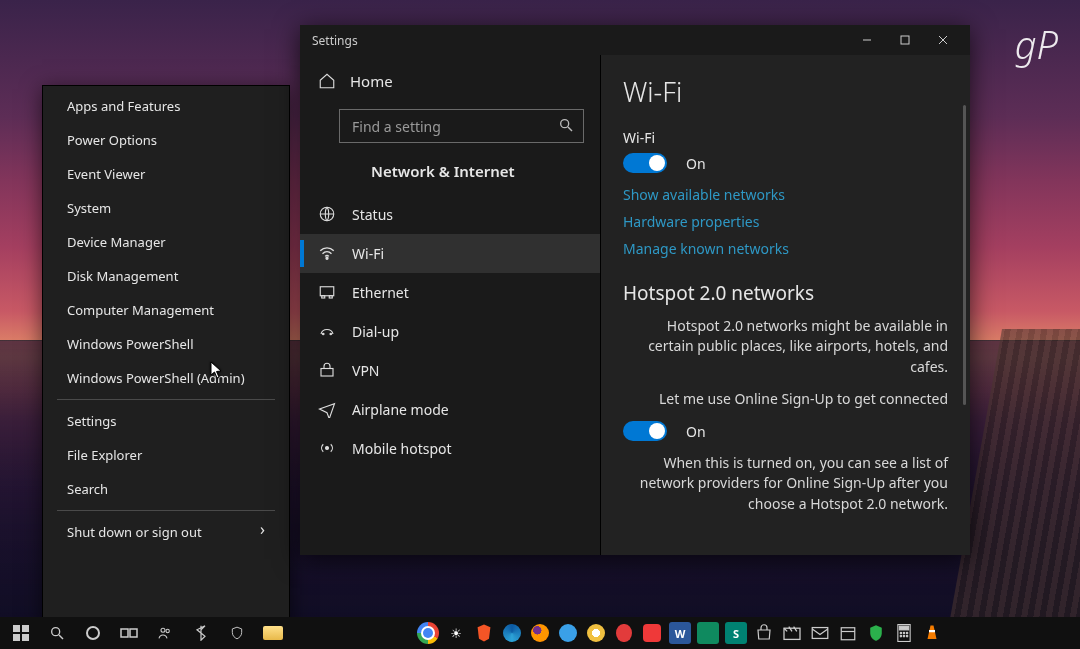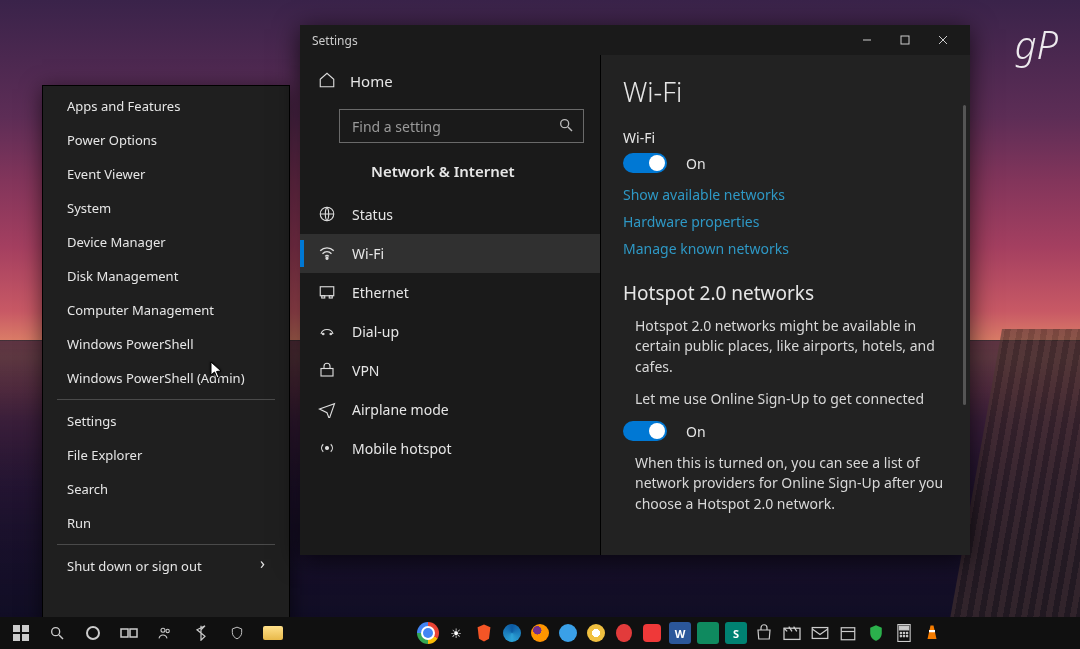--- a/index.html
+++ b/index.html
@@ -35,40 +35,40 @@
   .settings {
     position:absolute; left:300px; top:25px; width:670px; height:530px;
     background:#1a1a1a; color:#e6e6e6; box-shadow:0 4px 24px rgba(0,0,0,0.7);
     display:flex; flex-direction:column; font-size:14px;
   }
   .titlebar { height:30px; display:flex; align-items:center; padding:0 8px 0 12px; color:#ccc; font-size:12px;}
   .titlebar .spacer{flex:1;}
   .winbtn { width:38px; height:30px; display:flex; align-items:center; justify-content:center; color:#ccc;}
   .settings-body { flex:1; display:flex; min-height:0;}
   .leftpane { width:300px; padding:6px 0 0 0; }
-  .home { display:flex; gap:14px; padding:10px 18px; font-size:15px;}
+  .home { display:flex; align-items:center; gap:14px; padding:10px 18px; font-size:15px;}
   .searchwrap { margin:8px 16px 12px 16px; position:relative;padding-left:23px;}
   .searchbox { width:100%; height:34px; background:transparent; border:1px solid #6a6a6a;
     color:#ccc; padding:0 34px 0 12px; font-size:14px; outline:none;}
   .searchbox::placeholder{color:#9a9a9a;}
   .searchicon{position:absolute; right:10px; top:8px; color:#bbb;}
   .cat { padding:6px 18px 14px 27px; font-weight:600; font-size:15px;margin-left:44px;}
   .nav { }
   .navitem{ display:flex; align-items:flex-start; gap:16px; padding:10px 18px 10px 18px; font-size:14px; position:relative;}
   .navitem.active{ background:#303030;}
   .navitem.active::before{content:""; position:absolute; left:0; top:6px; bottom:6px; width:4px; background:#0078d4;}
   .ico{width:18px; display:flex; justify-content:center; color:#ddd;}
   .rightpane{ flex:1; background:#222; border-left:1px solid #000; padding:18px 22px; overflow:hidden; position:relative;}
   .h1{ font-size:27px; font-weight:300; margin-bottom:18px;}
   .h2{ font-size:19px; font-weight:400; margin:22px 0 10px 0;}
   .toggle-row{ display:flex; align-items:center; gap:19px; margin:6px 0 12px 0;}
   .toggle{ width:44px; height:20px; border-radius:10px; background:#0078d4; position:relative;}
   .toggle .knob{ position:absolute; right:2px; top:2px; width:16px; height:16px; border-radius:50%; background:#fff;}
   .link{ color:#2e98c5; margin:8px 0; }
-  .body-text{ color:#d8d8d8; line-height:1.45; margin:6px 0 12px 12px;}
+  .body-text{ color:#d8d8d8; line-height:1.45; margin:6px 0 12px 12px;text-align:right;}
   .vscroll{ position:absolute; right:4px; top:50px; width:3px; height:300px; background:#555; border-radius:2px;}
   
   .taskbar{ position:absolute; left:0; right:0; bottom:0; height:32px; background:#101010;
     display:flex; align-items:center; padding:0 4px; gap:2px;}
   .tb-left{display:flex; align-items:center; gap:2px;}
   .tb-center{flex:1; display:flex; align-items:center; justify-content:center; gap:6px;}
   .tb-right{display:flex; align-items:center; gap:10px; color:#ccc; font-size:11px; padding-right:6px;}
   .tbtn{ width:34px; height:28px; display:flex; align-items:center; justify-content:center; color:#ccc;}
   .ticon{ width:22px; height:22px; display:flex; align-items:center; justify-content:center; border-radius:3px; font-size:13px;}
   .square{width:18px;height:18px;}
@@ -93,21 +93,20 @@
     <div class="item">System</div>
     <div class="item">Device Manager</div>
     <div class="item">Disk Management</div>
     <div class="item">Computer Management</div>
     <div class="item">Windows PowerShell</div>
     <div class="item">Windows PowerShell (Admin)</div>
     <div class="sep"></div>
     <div class="item">Settings</div>
     <div class="item">File Explorer</div>
     <div class="item">Search</div>
-    <div class="item">Run</div>
     <div class="sep"></div>
     <div class="item flyout">Shut down or sign out</div>
 
     <div class="cursor">
       <svg width="14" height="18" viewBox="0 0 14 18">
           <path d="M1 1 L1 14 L4.5 11 L7 17 L9 16 L6.5 10.5 L11 10 Z" fill="#fff" stroke="#000" stroke-width="1"></path>
         </svg>
     </div>
   </div>
 

